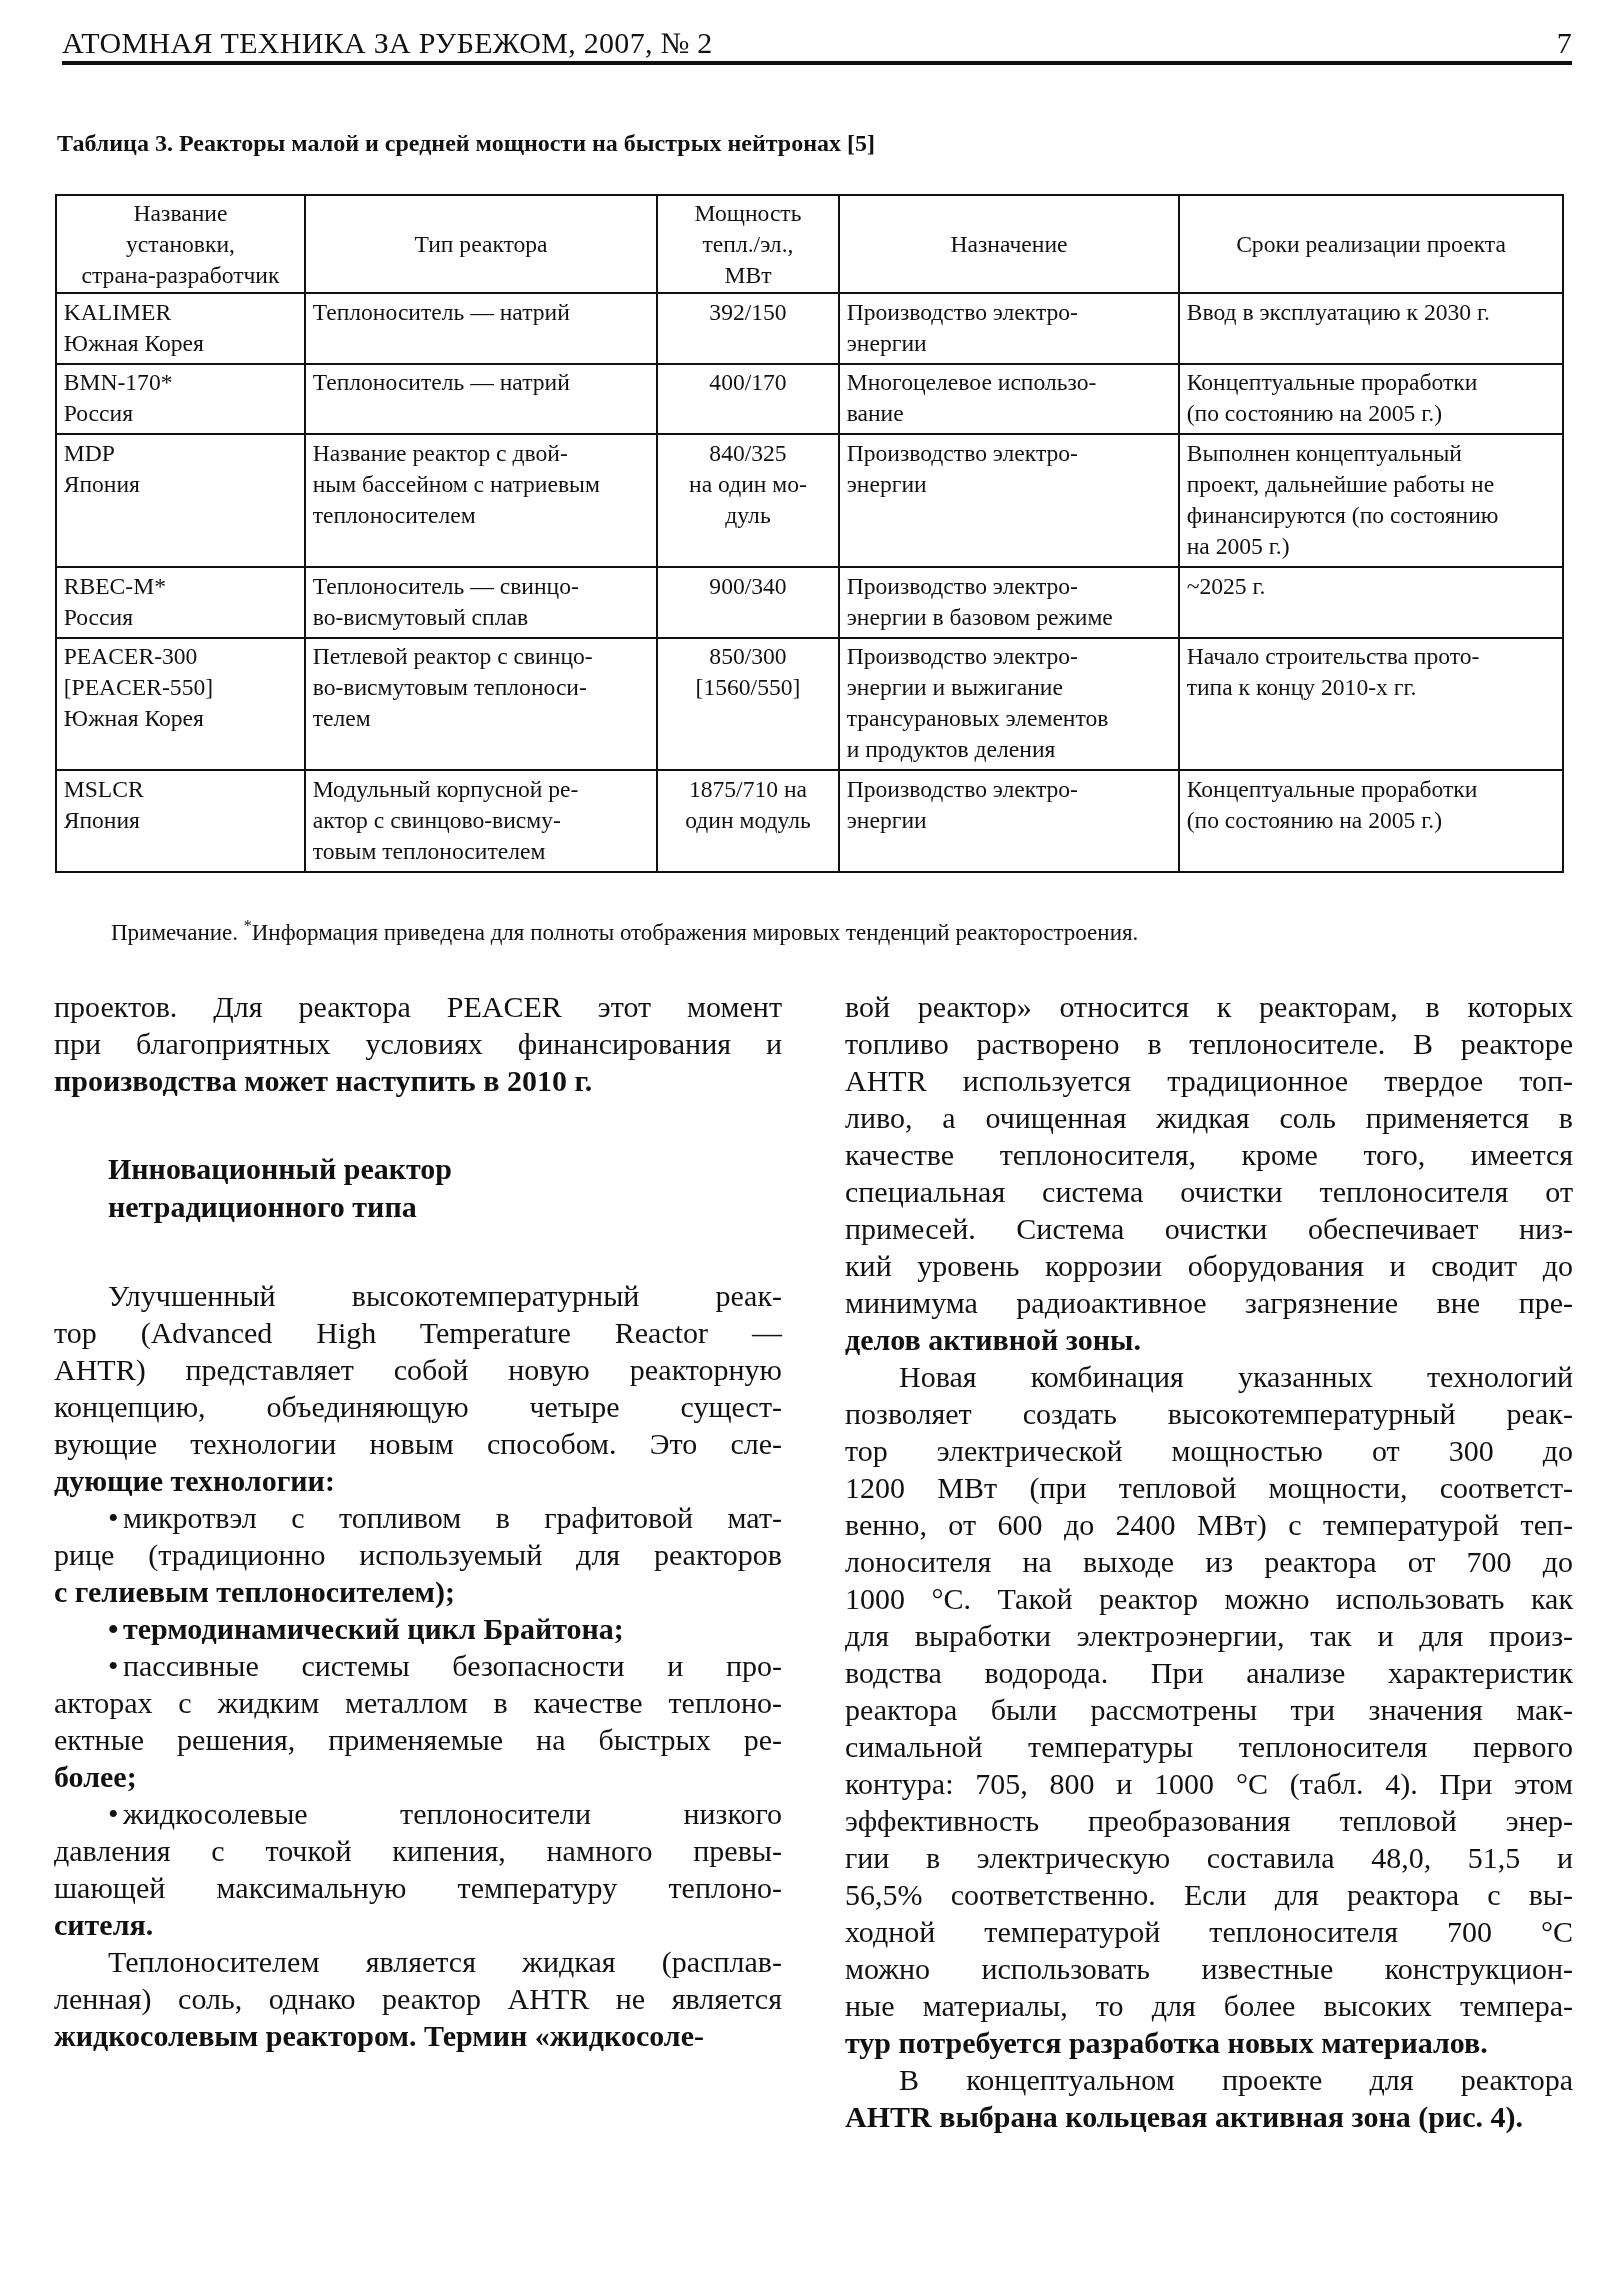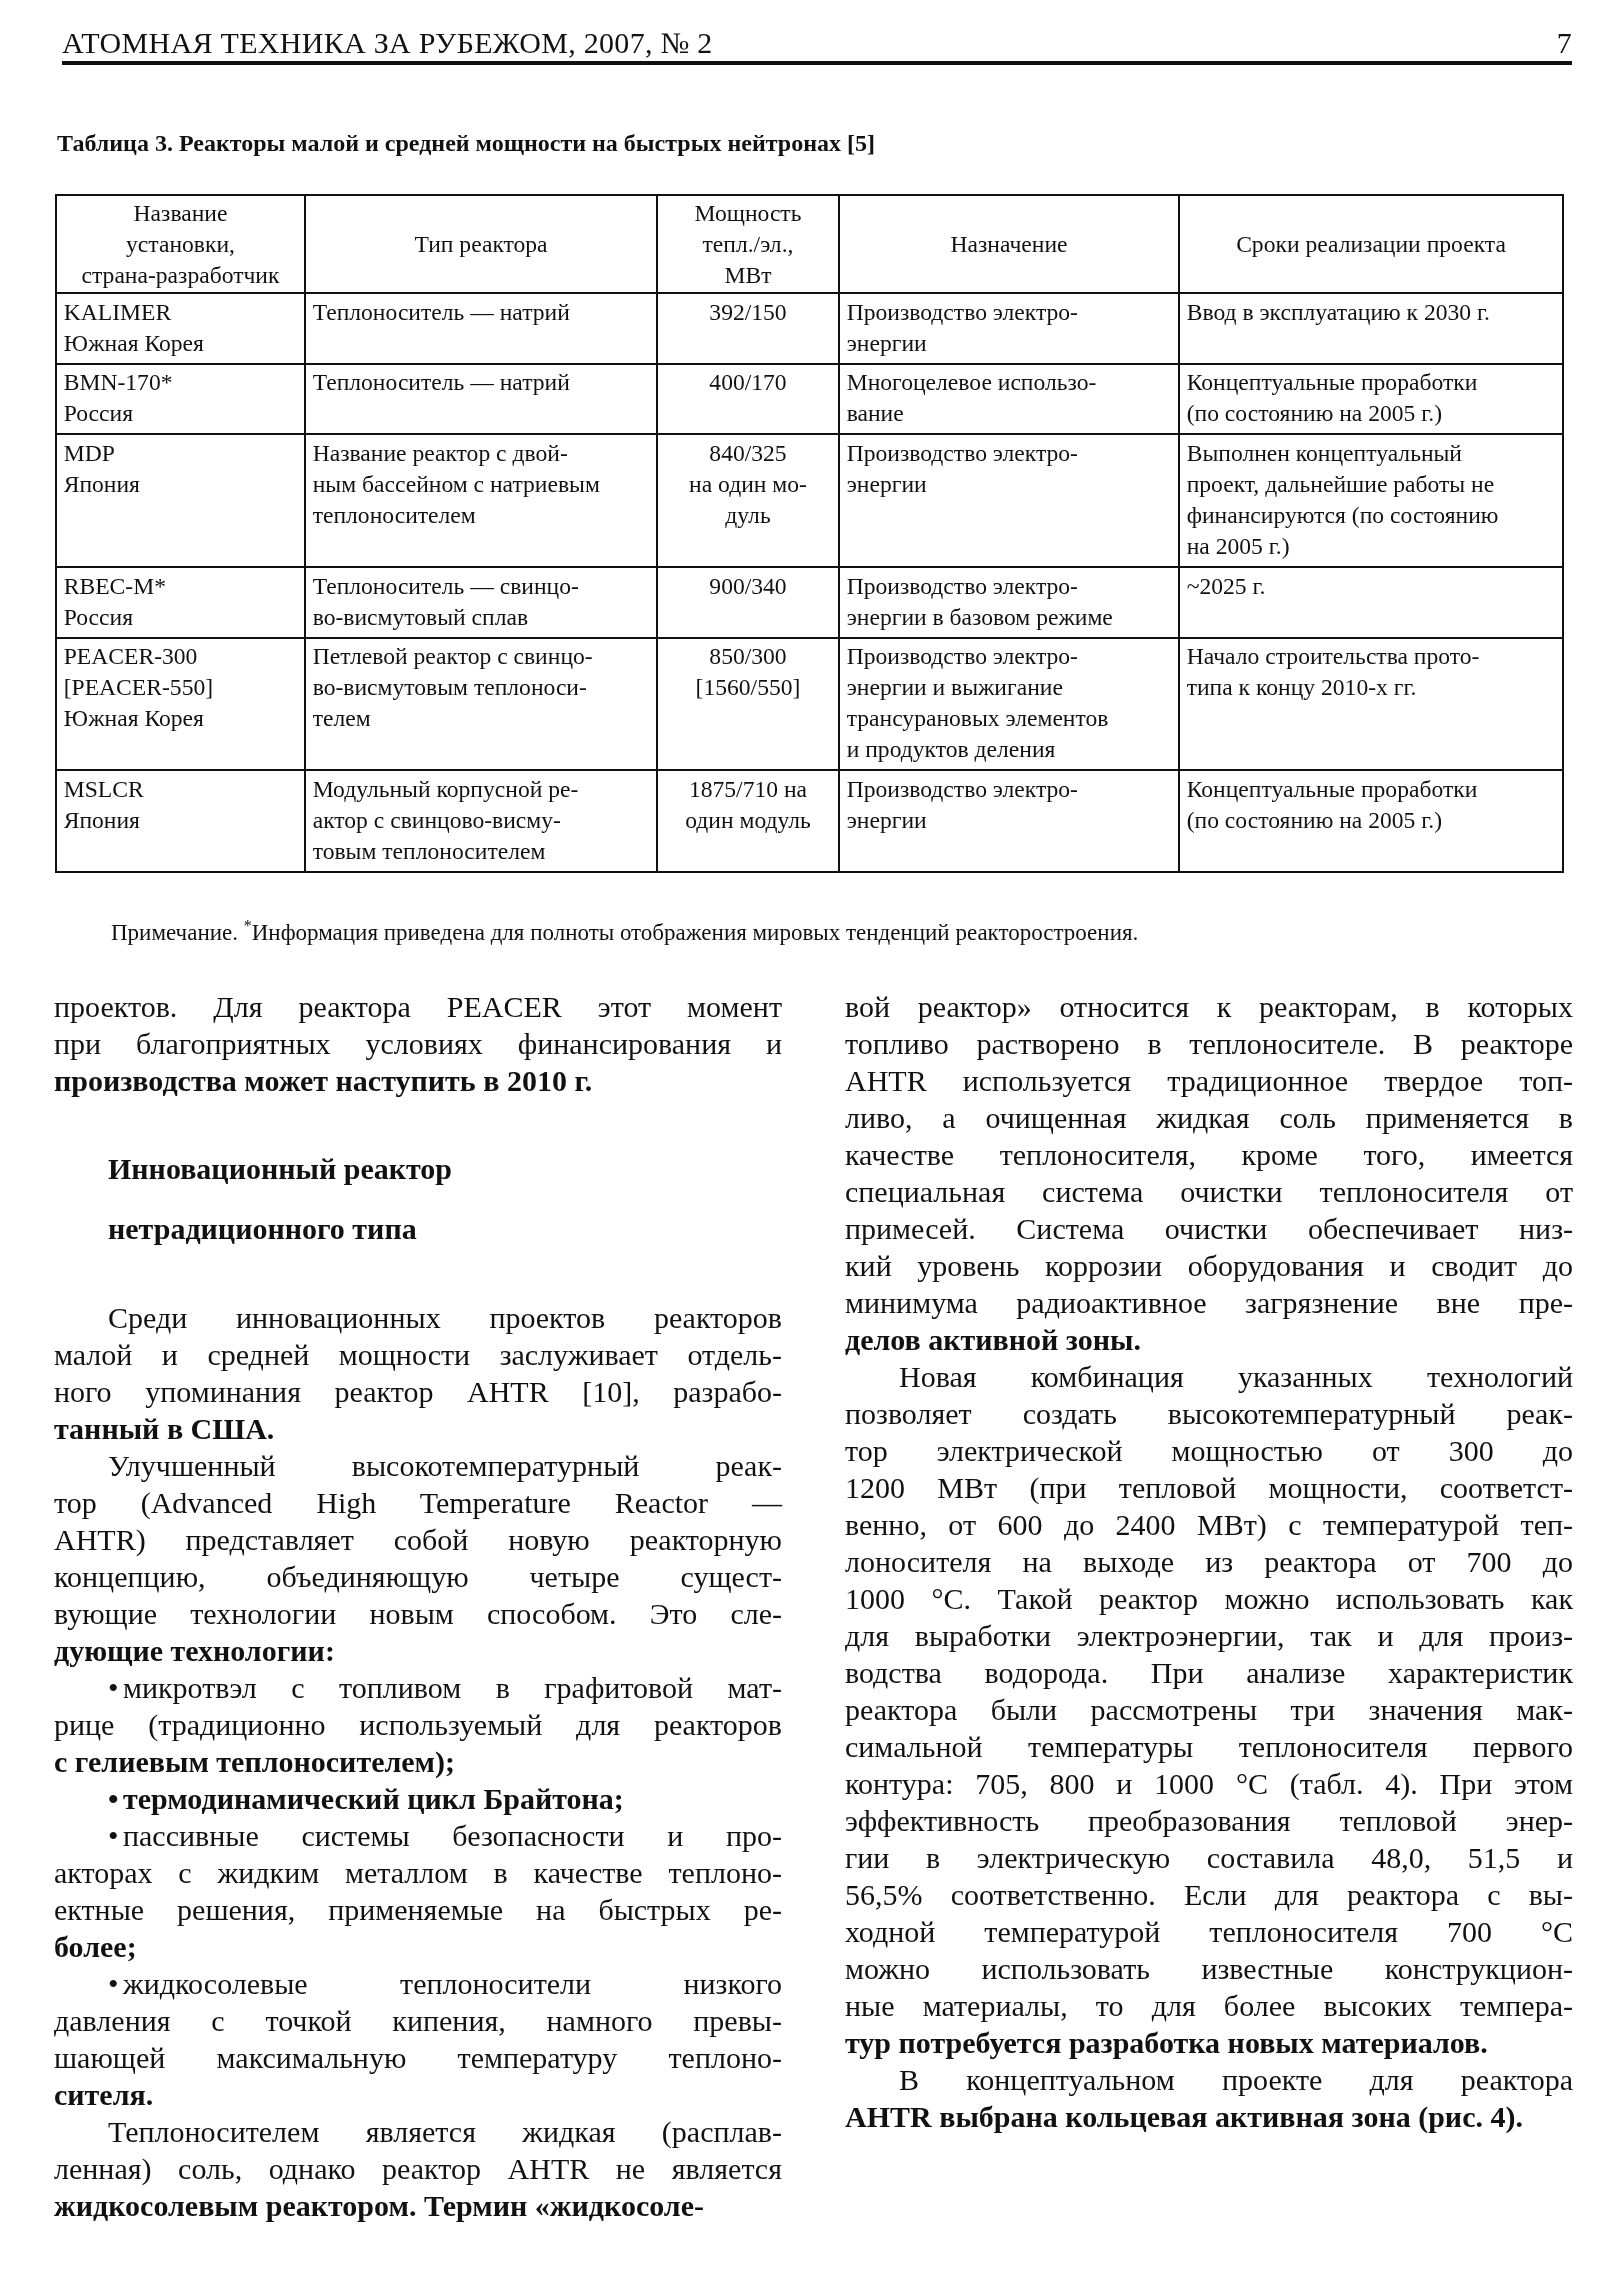--- a/index.html
+++ b/index.html
@@ -234,28 +234,22 @@
 </div>
 
 <article class="column col-left">
   <p>
       <span class="line">проектов. Для реактора PEACER этот момент</span>
       <span class="line">при благоприятных условиях финансирования и</span>
       <span class="line last">производства может наступить в 2010 г.</span>
     </p>
   <h3 class="section-heading">
       <span style="display: block;">Инновационный реактор</span>
-      <span style="display: block; margin-top: 22px;">нетрадиционного типа</span>
+      <span style="display: block;">нетрадиционного типа</span>
     </h3>
-  <p>
-      <span class="line" style="padding-left: 54px;">Среди инновационных проектов реакторов</span>
-      <span class="line">малой и средней мощности заслуживает отдель-</span>
-      <span class="line">ного упоминания реактор AHTR [10], разрабо-</span>
-      <span class="line last">танный в США.</span>
-    </p>
   <p>
       <span class="line" style="padding-left: 54px;">Улучшенный высокотемпературный реак-</span>
       <span class="line">тор (Advanced High Temperature Reactor —</span>
       <span class="line">AHTR) представляет собой новую реакторную</span>
       <span class="line">концепцию, объединяющую четыре сущест-</span>
       <span class="line">вующие технологии новым способом. Это сле-</span>
       <span class="line last">дующие технологии:</span>
     </p>
   <div id="bullets">
       <p>

